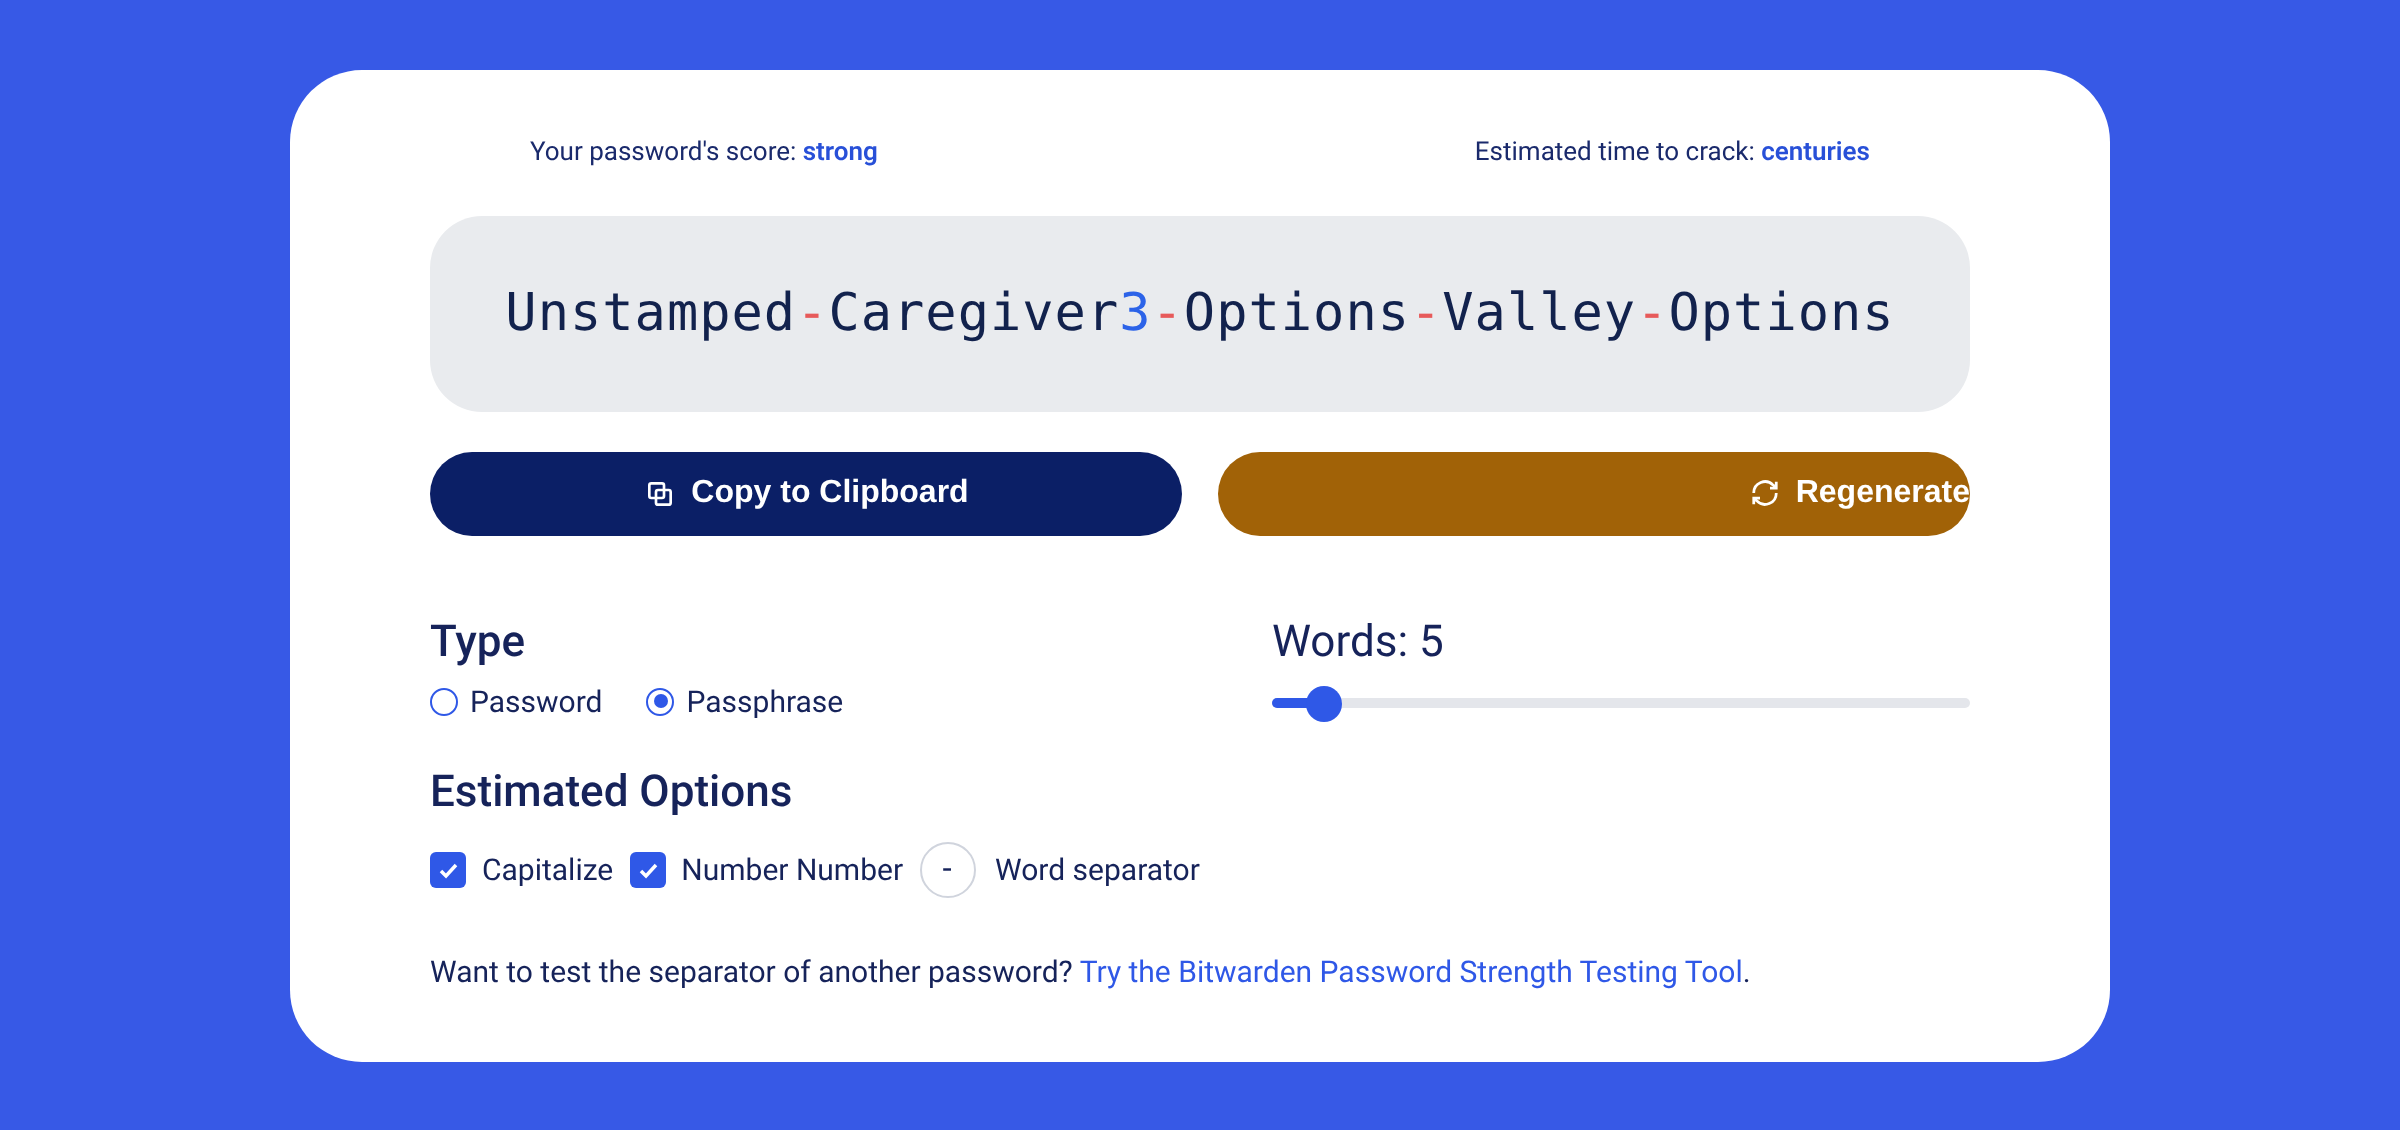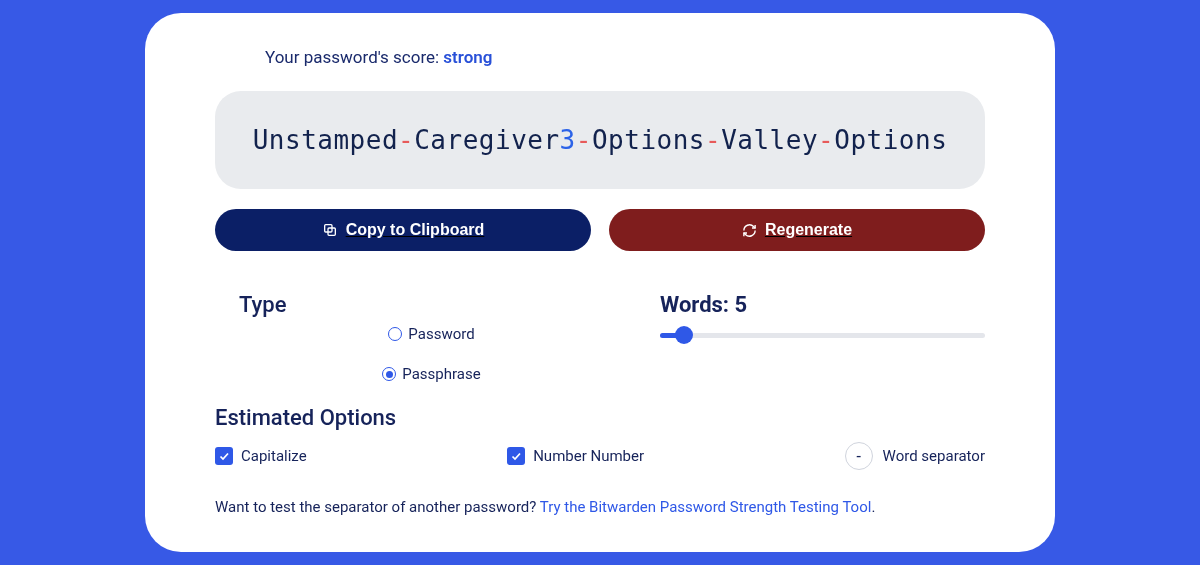--- a/index.html
+++ b/index.html
@@ -20,21 +20,21 @@
     .card {
       background: #fff;
       border-radius: 36px;
       width: 910px;
       padding: 34px 70px 36px 70px;
     }
     .score-row {
       display: flex;
       justify-content: space-between;
       padding: 0 50px 24px 50px;
-      font-size: 17px;
+      font-size: 13px;
       color: #1a2a6c;
     }
     .score-row .label {
       color: #1a2a6c;
     }
     .score-row .value {
       color: #2850d8;
       font-weight: 600;
     }
     .password-display {
@@ -51,69 +51,67 @@
     .password-display .sep {
       color: #e75a5a;
     }
     .password-display .num {
       color: #2c63e8;
     }
     .buttons {
       display: flex;
       gap: 18px;
       margin-bottom: 41px;
-      text-decoration: underline;
     }
     .btn {
       flex: 1;
       border: none;
       border-radius: 999px;
       padding: 12px 0;
       font-size: 16px;
       font-weight: 600;
       color: #fff;
       cursor: pointer;
       display: flex;
       align-items: center;
       justify-content: center;
       gap: 8px;
     }
     .btn-dark {
       background: #0b1f66;
     }
     .btn-primary {
-      background: #7f1d1d;
+      background: #a16207;
+      justify-content: flex-end;
     }
     .icon {
       display: inline-flex;
     }
     .options {
       display: flex;
       gap: 36px;
     }
     .left-col {
       flex: 0 0 50%;
-      margin-left: 24px;
     }
     .right-col {
       flex: 1;
     }
     .section-title {
       font-size: 22px;
       font-weight: 500;
       color: #16235a;
       margin-bottom: 8px;
     }
     .radio-group {
       display: flex;
       gap: 22px;
       align-items: center;
       font-size: 15px;
       color: #16235a;
-      flex-direction: column;
     }
     .radio {
       display: inline-flex;
       align-items: center;
       gap: 6px;
       cursor: pointer;
     }
     .radio .circle {
       width: 14px;
       height: 14px;
@@ -125,21 +123,21 @@
     }
     .radio .circle.checked::after {
       content: "";
       width: 7px;
       height: 7px;
       background: #2f58e7;
       border-radius: 50%;
     }
     .words-label {
       font-size: 22px;
-      font-weight: 700;
+      font-weight: 400;
       color: #16235a;
       margin-bottom: 8px;
     }
     .slider {
       position: relative;
       height: 20px;
       display: flex;
       align-items: center;
     }
     .slider .track {
@@ -165,25 +163,24 @@
       height: 18px;
       background: #2f58e7;
       border-radius: 50%;
     }
     .additional {
       margin-top: 22px;
     }
     .check-row {
       display: flex;
       align-items: center;
-      gap: 32px;
+      gap: 8px;
       margin-top: 12px;
       font-size: 15px;
       color: #16235a;
-      justify-content: space-between;
     }
     .check-item {
       display: inline-flex;
       align-items: center;
       gap: 8px;
       cursor: pointer;
     }
     .checkbox {
       width: 18px;
       height: 18px;
@@ -219,20 +216,23 @@
     }
   </style>
 </head>
 <body>
 
 <div class="card">
 
   <div class="score-row">
     <div>
       <span class="label">Your password's score: </span><span class="value">strong</span>
+    </div>
+    <div>
+      <span class="label">Estimated time to crack: </span><span class="value">centuries</span>
     </div>
   </div>
 
   <div class="password-display" id="password-display"><span>Unstamped</span><span class="sep">-</span><span>Caregiver</span><span class="num">3</span><span class="sep">-</span><span>Options</span><span class="sep">-</span><span>Valley</span><span class="sep">-</span><span>Options</span></div>
 
   <div class="buttons">
     <button class="btn btn-dark">
       <span class="icon">
         <svg width="16" height="16" viewBox="0 0 24 24" fill="none" stroke="#fff" stroke-width="2">
           <rect x="9" y="9" width="11" height="11" rx="1.5"></rect>

